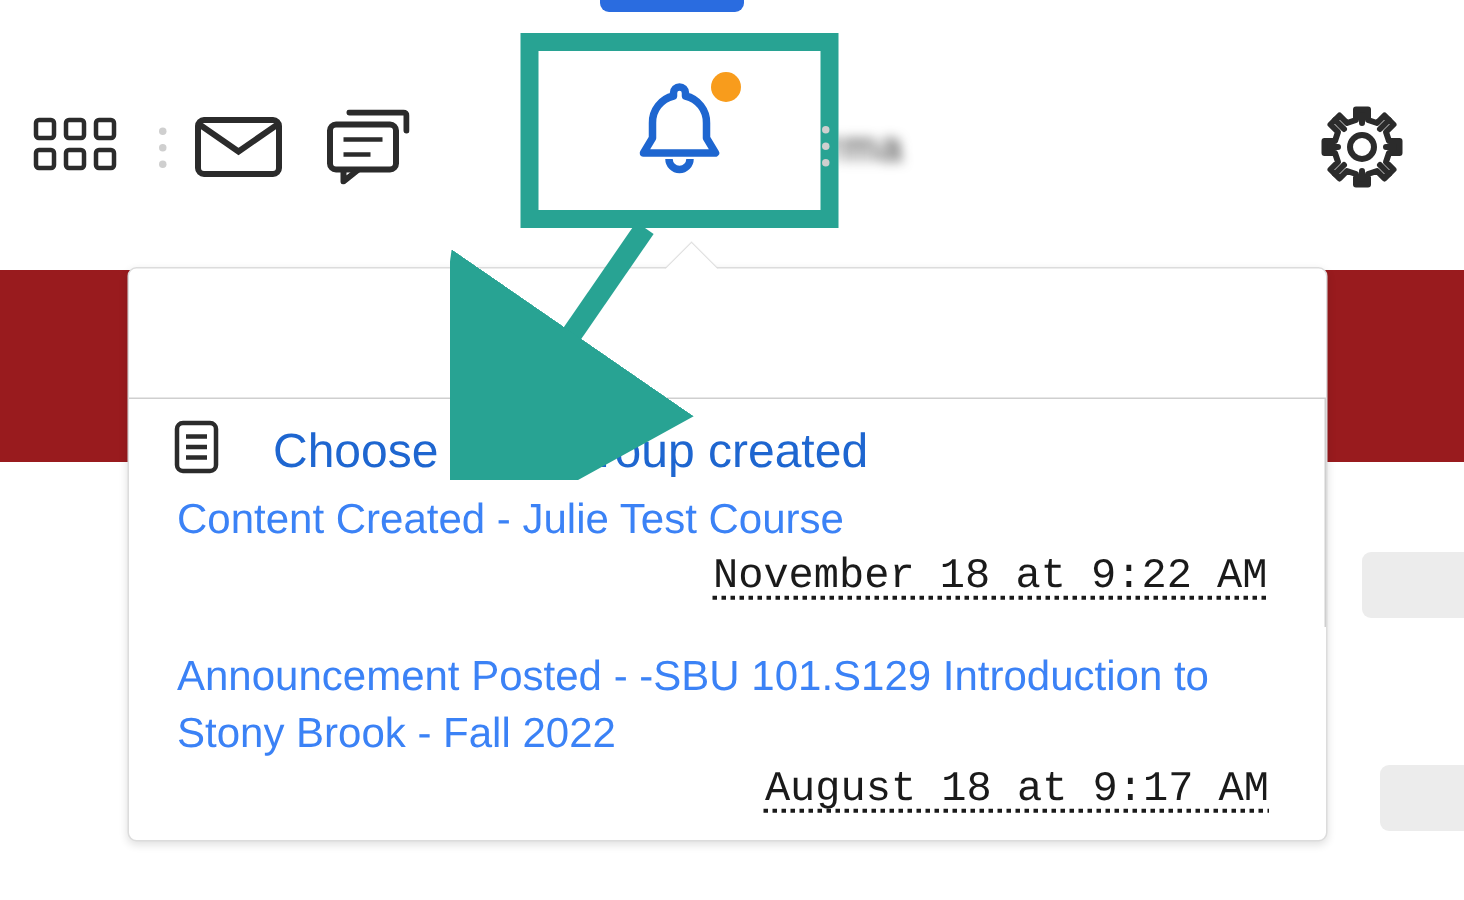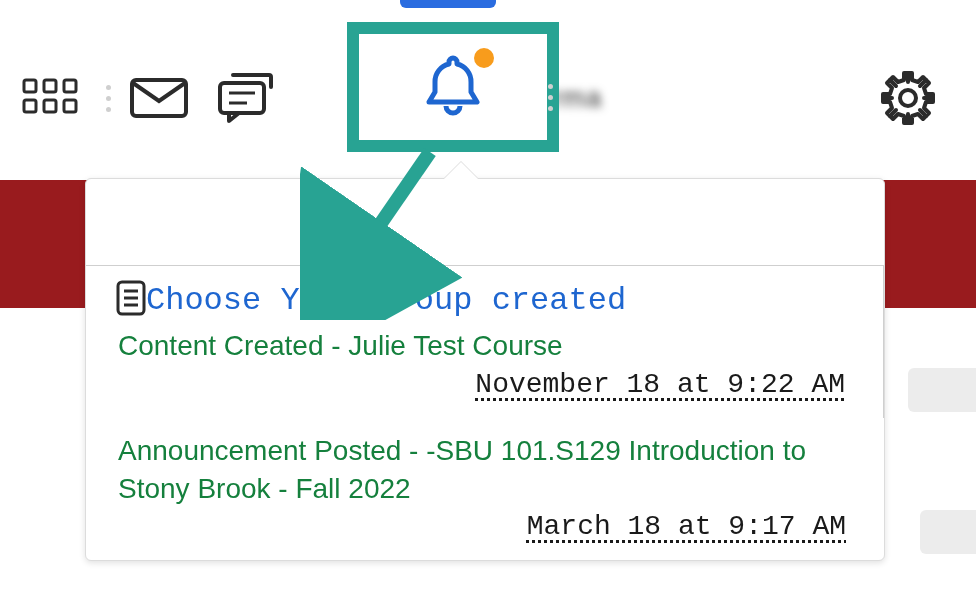--- a/index.html
+++ b/index.html
@@ -137,31 +137,30 @@
     }
     .notif-list {
       border-top: 1px solid #cfcfcf;
     }
     .notif {
       padding: 14px 38px 18px 30px;
     }
     .notif-title-row {
       display: flex;
       align-items: center;
-      gap: 0;
+      gap: 36px;
       margin-bottom: 6px;
-      font-family: Liberation Mono, monospace;
     }
     .notif-title {
       color: #1e66d0;
       font-size: 32px;
       cursor: pointer;
     }
     .notif-sub {
-      color: #15803d;
+      color: #3b82f6;
       font-size: 28px;
       line-height: 1.35;
       margin-left: 2px;
     }
     .notif-date {
       text-align: right;
       font-size: 28px;
       color: #1a1a1a;
       text-decoration: underline dotted;
       text-underline-offset: 6px;
@@ -283,21 +282,21 @@
           </svg>
         </span>
         <a class="notif-title">Choose Your Group created</a>
       </div>
       <div class="notif-sub">Content Created - Julie Test Course</div>
       <div class="notif-date">November 18 at 9:22 AM</div>
     </div>
 
     <div class="notif">
       <div class="notif-sub">Announcement Posted - -SBU 101.S129 Introduction to Stony Brook - Fall 2022</div>
-      <div class="notif-date">March 18 at 9:17 AM</div>
+      <div class="notif-date">August 18 at 9:17 AM</div>
     </div>
 
   </div>
 </div>
 
 <svg class="arrow" width="180" height="180">
   <defs>
     <marker id="ah" markerWidth="14" markerHeight="14" refX="4" refY="7" orient="auto">
       <path d="M0 0 L14 7 L0 14 z" fill="#28a393"></path>
     </marker>

